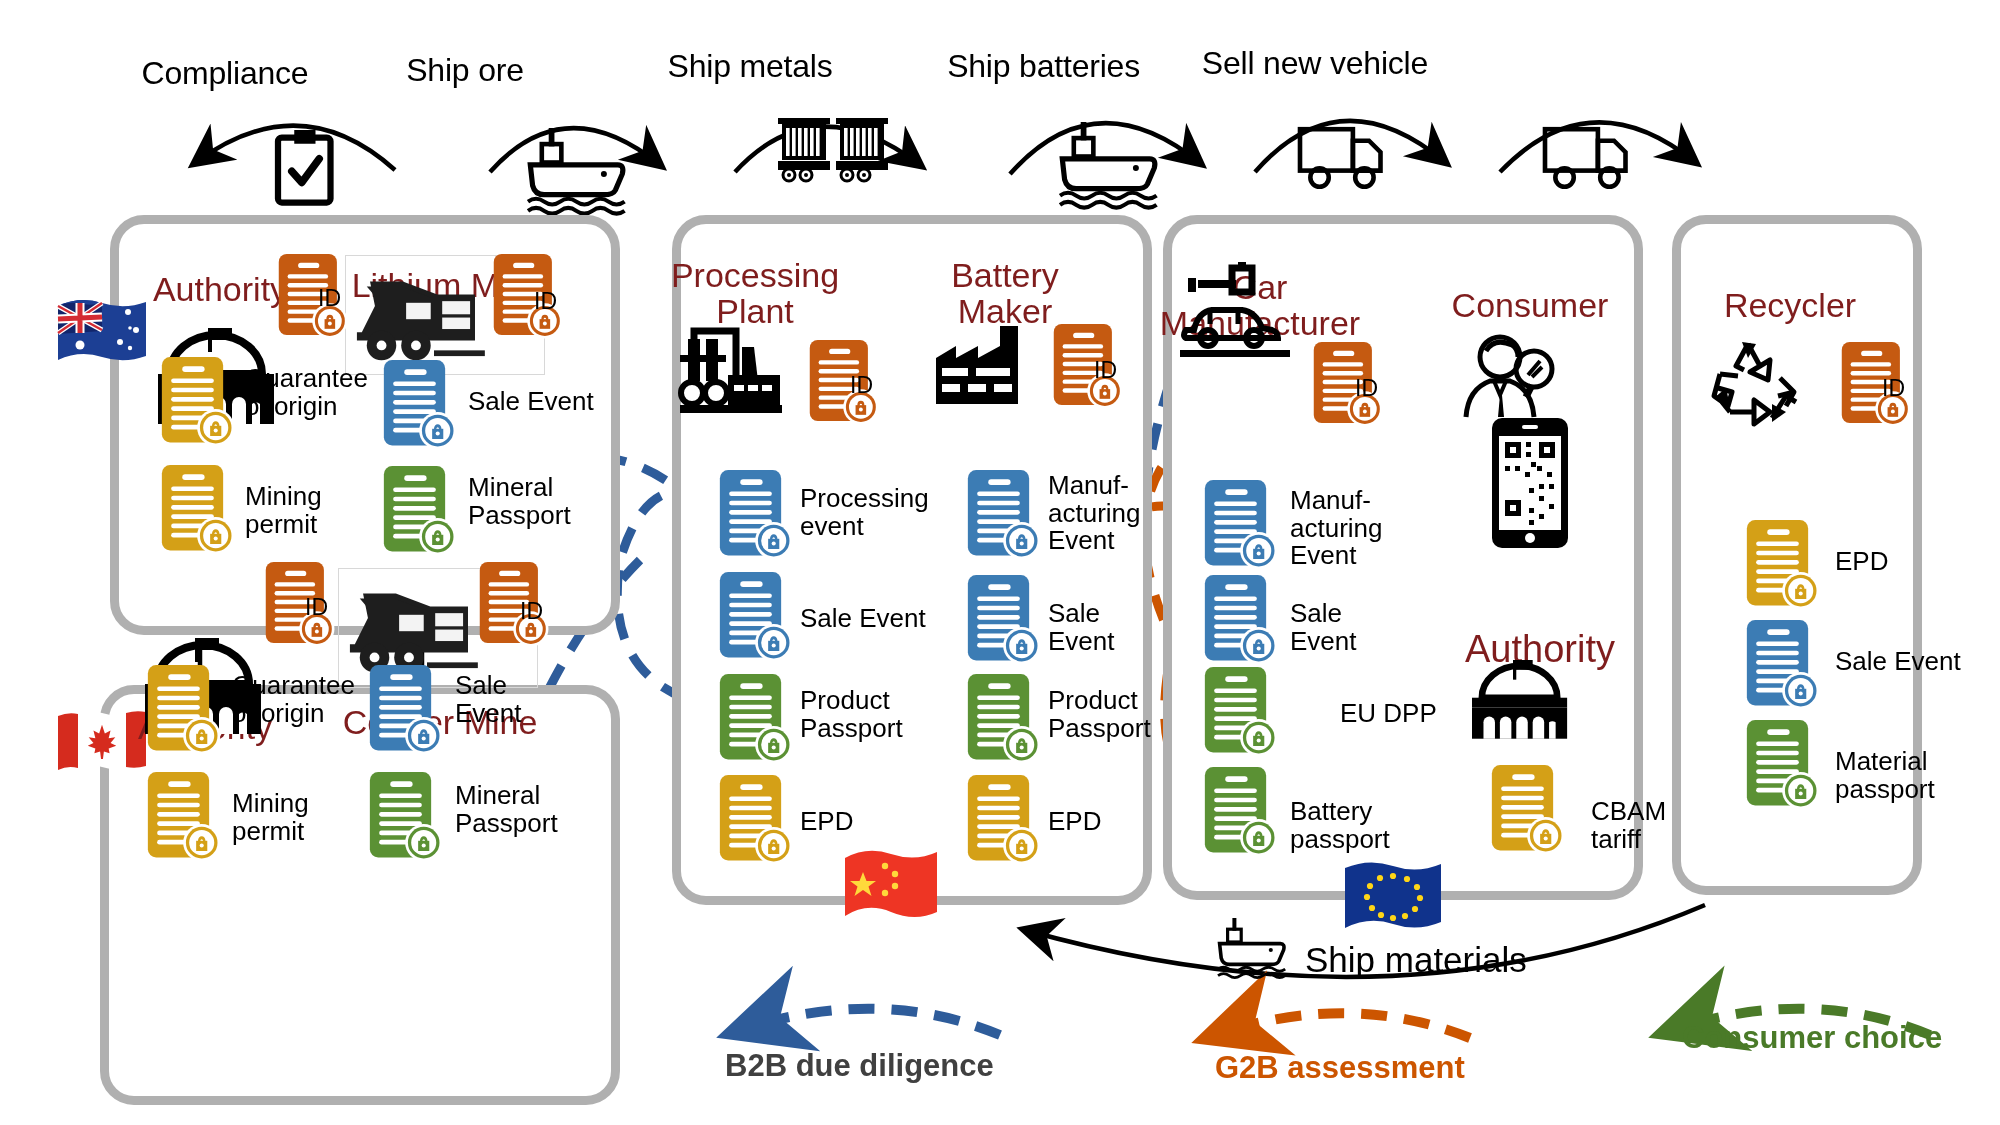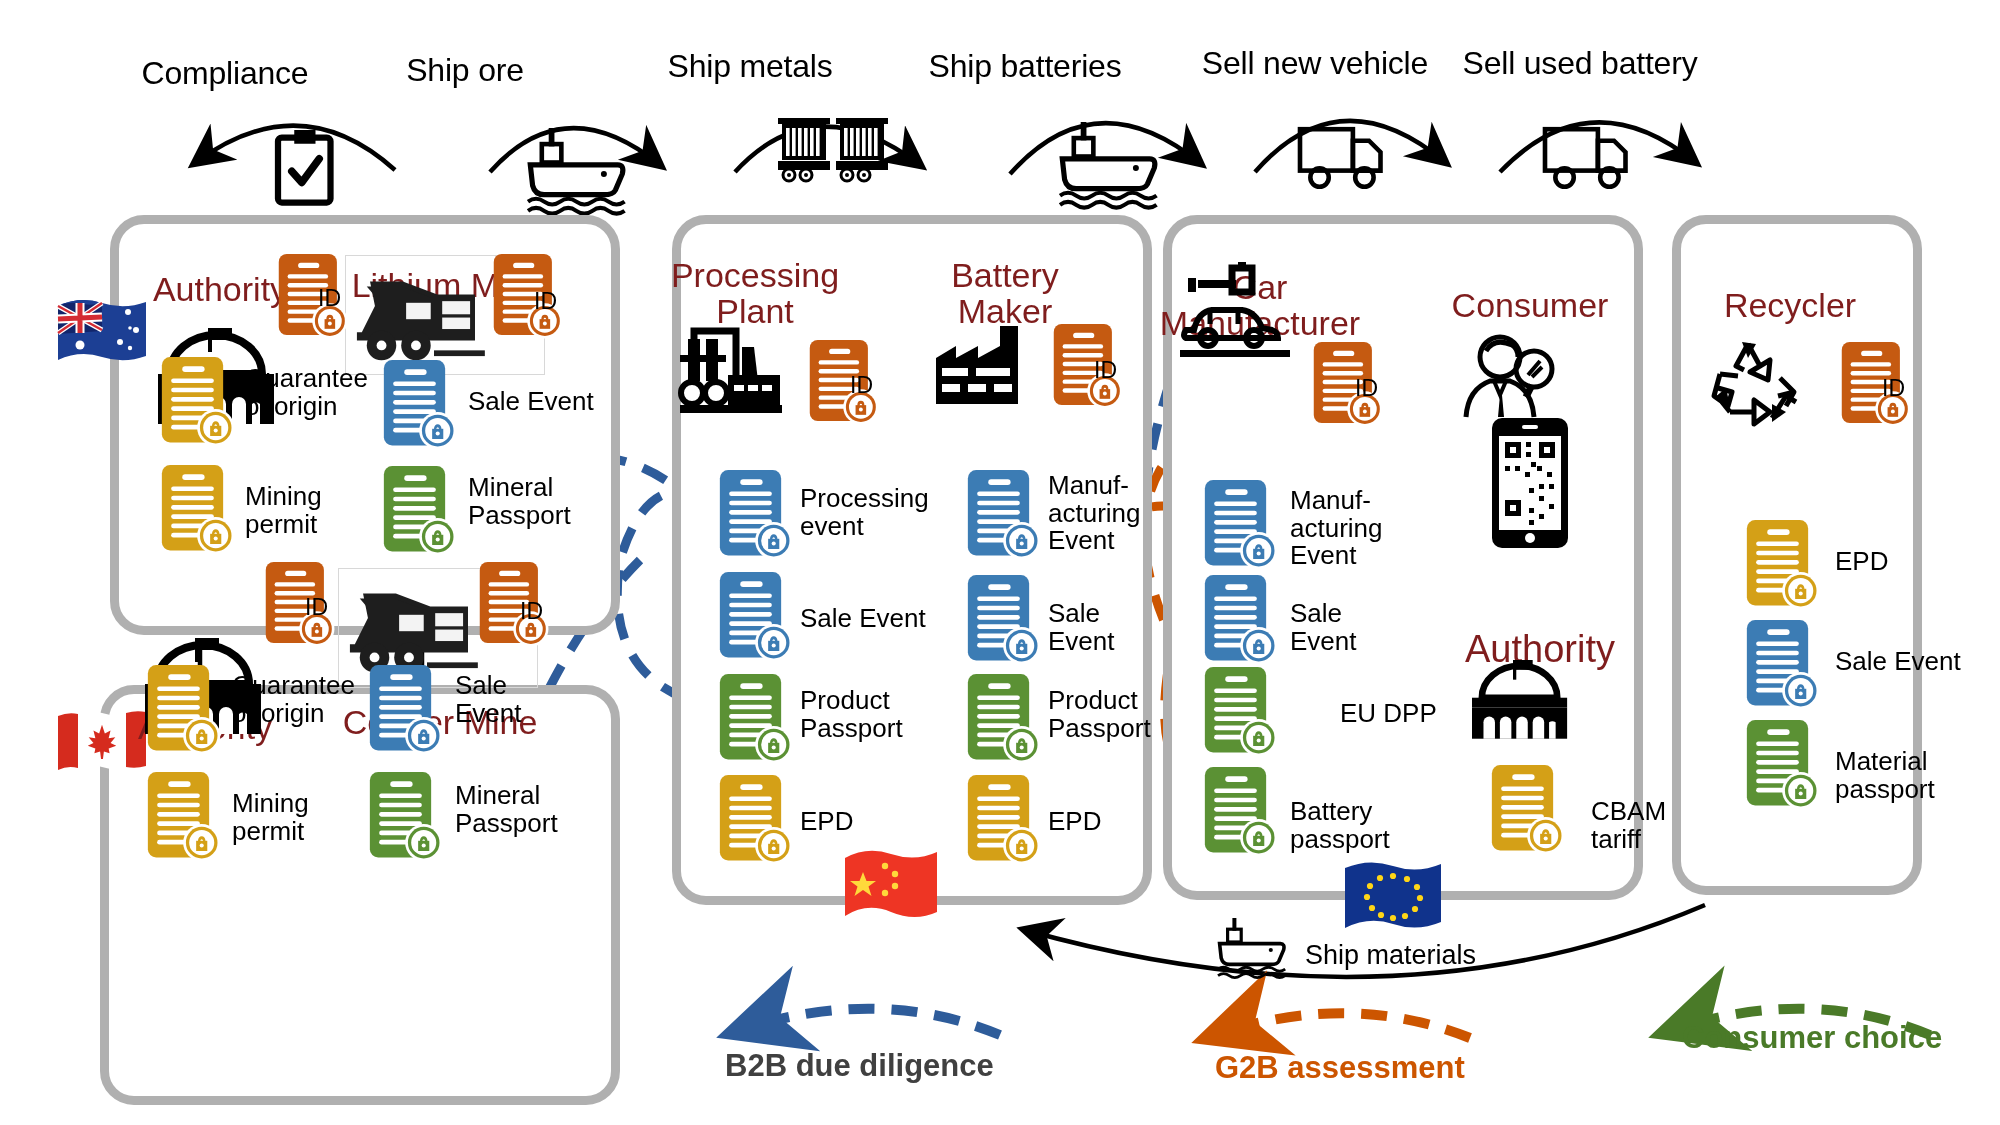--- a/index.html
+++ b/index.html
@@ -60,21 +60,21 @@
 
   
   .legend-text {
     position: absolute;
     font-size: 31px;
     font-weight: bold;
     white-space: nowrap;
   }
   .ship-materials-label {
     position: absolute;
-    font-size: 27px;
+    font-size: 35px;
     color: #000;
     white-space: nowrap;
   }
 
   .mine-box {
     position: absolute;
     border: 1px solid #d8d8d8;
   }
 </style>
 </head>
@@ -191,23 +191,22 @@
     <g stroke-width="10" fill="none" stroke-dasharray="26 17" stroke-linecap="butt">
       <path d="M 1000,1035 Q 880,985 740,1030" stroke="#2E5C9A" marker-end="url(#arrowB2B)"></path>
       <path d="M 1470,1038 Q 1350,990 1215,1035" stroke="#CC5500" marker-end="url(#arrowG2B)"></path>
       <path d="M 1930,1035 Q 1810,985 1672,1030" stroke="#4A7A28" marker-end="url(#arrowGreen)"></path>
     </g>
   </svg>
 
   <div class="toplabel" style="left:140px; top:55px; width:170px;">Compliance</div>
   <div class="toplabel" style="left:375px; top:52px; width:180px;">Ship ore</div>
   <div class="toplabel" style="left:650px; top:48px; width:200px;">Ship metals</div>
-  <div class="toplabel" style="left:910px; top:48px; width:230px;">Ship batteries</div>
+  <div class="toplabel" style="left:910px; top:48px; width:230px;text-align:right;">Ship batteries</div>
   <div class="toplabel" style="left:1185px; top:45px; width:260px;">Sell new vehicle</div>
-  <div class="toplabel" style="left:1440px; top:45px; width:280px;">Sell used battery</div>
 
   <svg class="svg-layer" viewBox="0 0 2000 1125">
 
     <g transform="translate(278,130) scale(1.25)">
       <rect x="0" y="6" width="42" height="52" rx="3" fill="none" stroke="#000" stroke-width="5"></rect>
       <rect x="13" y="0" width="17" height="11" fill="#000"></rect>
       <path d="M11,33 L19,42 L33,23" fill="none" stroke="#000" stroke-width="6" stroke-linecap="round" stroke-linejoin="round"></path>
     </g>
 
     <g transform="translate(528,128) scale(1.15)">

